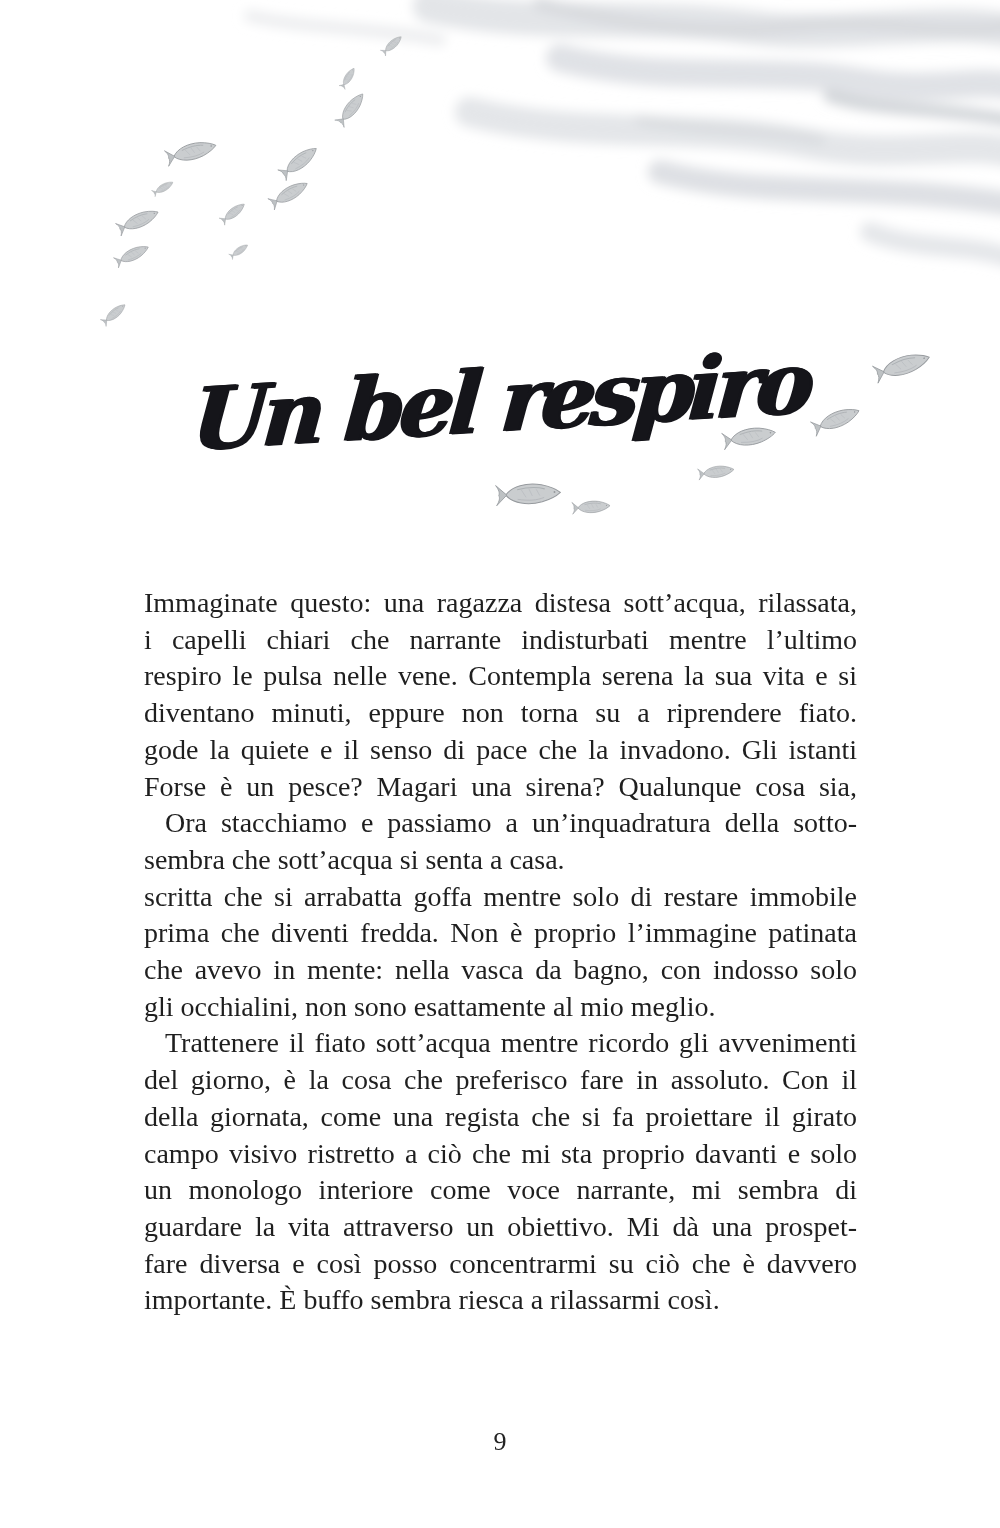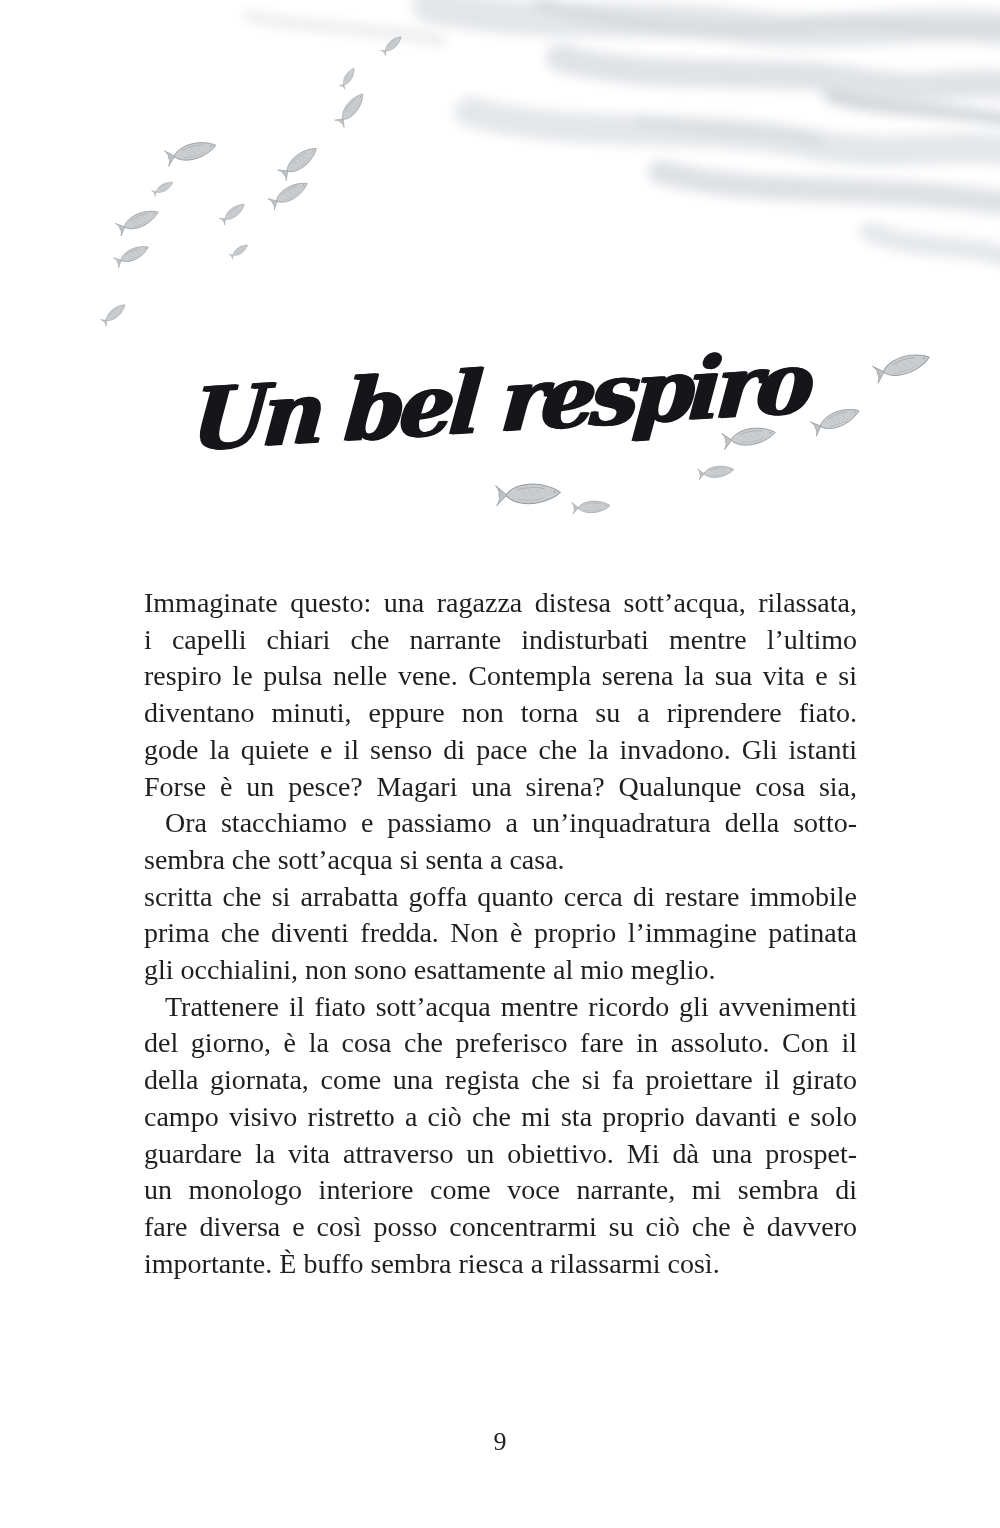--- a/index.html
+++ b/index.html
@@ -177,28 +177,29 @@
 
   <div class="body-text" id="body-text">
       <div class="bl">Immaginate questo: una ragazza distesa sott’acqua, rilassata,</div>
       <div class="bl">i capelli chiari che narrante indisturbati mentre l’ultimo</div>
       <div class="bl">respiro le pulsa nelle vene. Contempla serena la sua vita e si</div>
       <div class="bl">diventano minuti, eppure non torna su a riprendere fiato.</div>
       <div class="bl">gode la quiete e il senso di pace che la invadono. Gli istanti</div>
       <div class="bl">Forse è un pesce? Magari una sirena? Qualunque cosa sia,</div>
       <div class="bl indent">Ora stacchiamo e passiamo a un’inquadratura della sotto-</div>
       <div class="bl end">sembra che sott’acqua si senta a casa.</div>
-      <div class="bl">scritta che si arrabatta goffa quanto cerca di restare immobile</div>
+      <div class="bl">scritta che si arrabatta goffa mentre solo di restare immobile</div>
       <div class="bl">prima che diventi fredda. Non è proprio l’immagine patinata</div>
+      <div class="bl">che avevo in mente: nella vasca da bagno, con indosso solo</div>
       <div class="bl end">gli occhialini, non sono esattamente al mio meglio.</div>
       <div class="bl indent">Trattenere il fiato sott’acqua mentre ricordo gli avvenimenti</div>
       <div class="bl">del giorno, è la cosa che preferisco fare in assoluto. Con il</div>
       <div class="bl">della giornata, come una regista che si fa proiettare il girato</div>
       <div class="bl">campo visivo ristretto a ciò che mi sta proprio davanti e solo</div>
+      <div class="bl">un monologo interiore come voce narrante, mi sembra di</div>
       <div class="bl">guardare la vita attraverso un obiettivo. Mi dà una prospet-</div>
-      <div class="bl">un monologo interiore come voce narrante, mi sembra di</div>
       <div class="bl">fare diversa e così posso concentrarmi su ciò che è davvero</div>
       <div class="bl end">importante. È buffo sembra riesca a rilassarmi così.</div>
     </div>
 
   <div class="pageno">9</div>
 
 </div>
 
 </body></html>

